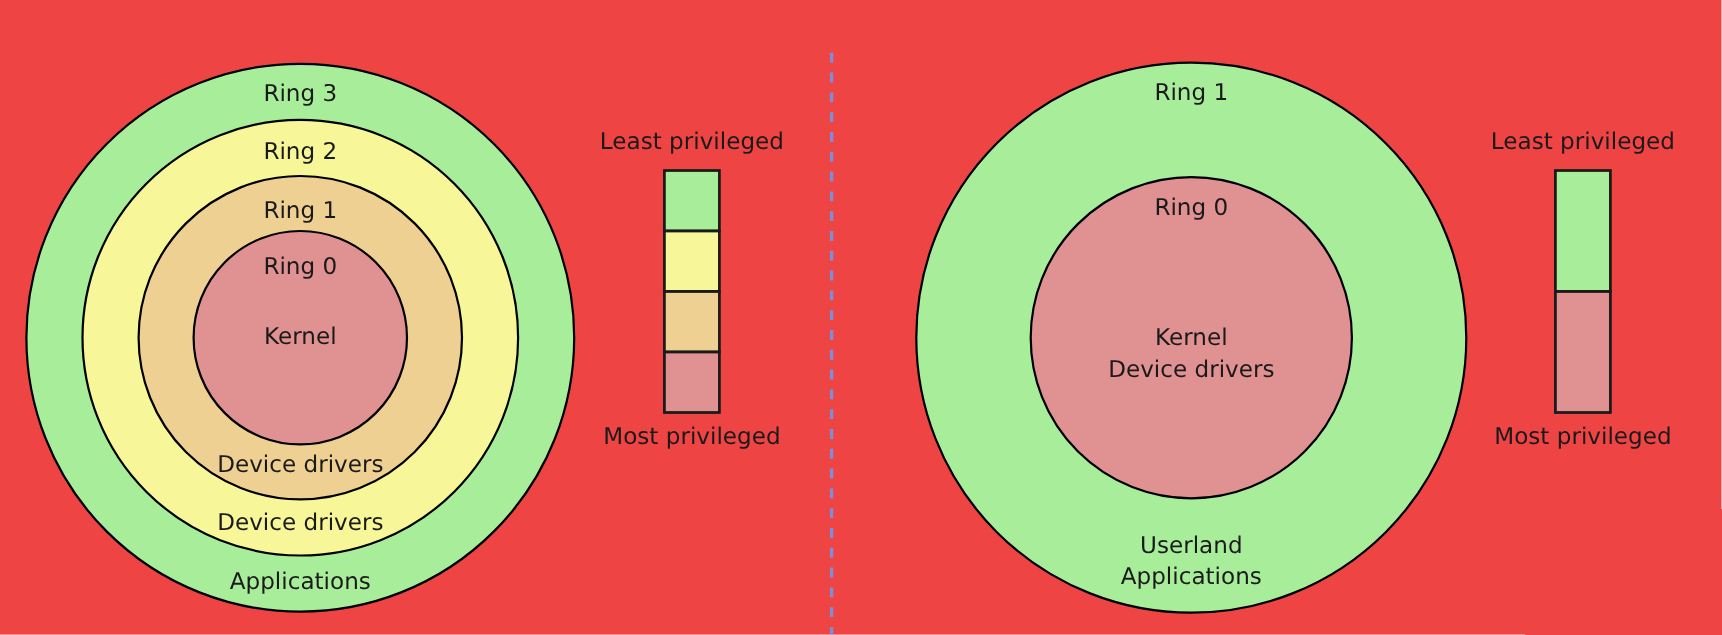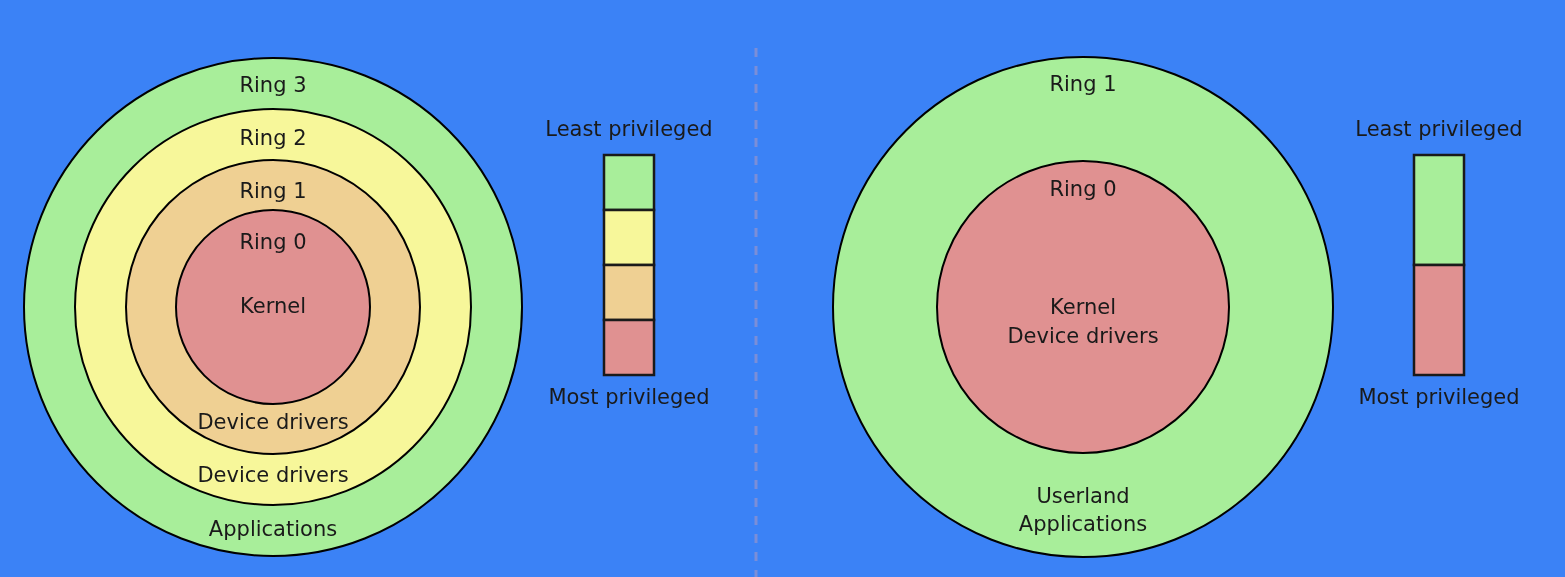--- a/index.html
+++ b/index.html
@@ -10,21 +10,21 @@
   body {
     width: 1565px;
     height: 577px;
     overflow: hidden;
     font-family: "DejaVu Sans", sans-serif;
   }
   #canvas {
     position: relative;
     width: 1565px;
     height: 577px;
-    background: #3b82f6;
+    background: #ef4444;
     text-decoration: underline;
   }
   svg.diagram-svg {
     position: absolute;
     top: 0;
     left: 0;
     width: 1565px;
     height: 577px;
   }
   .ring-shape {

